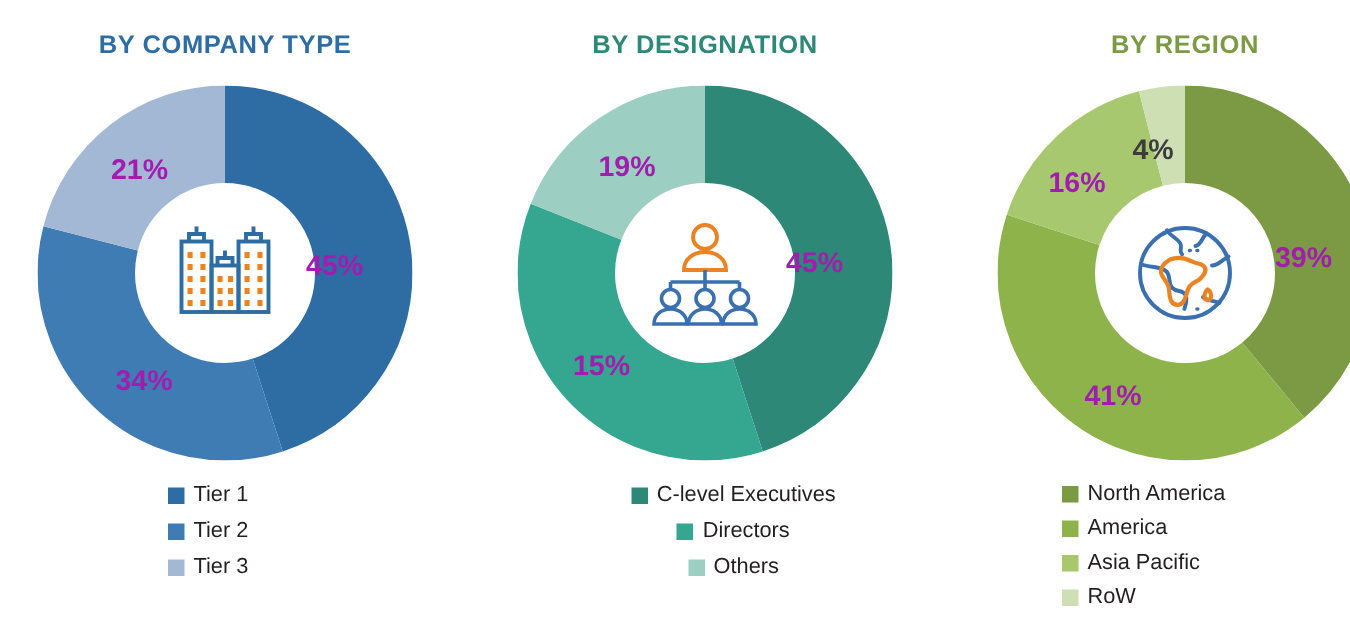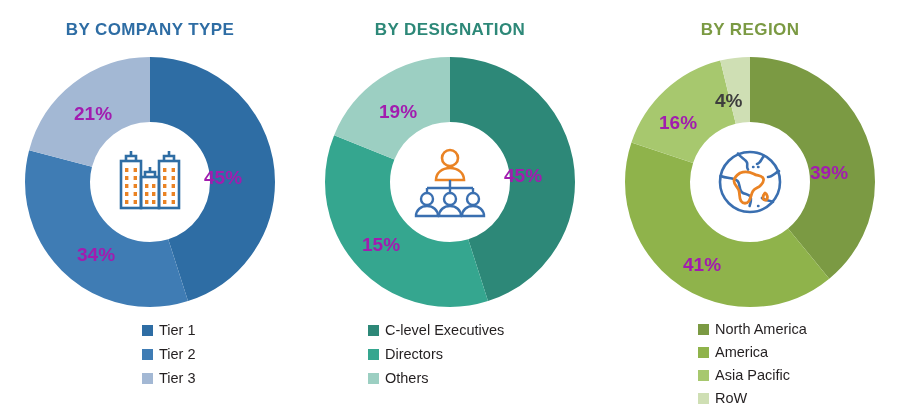--- a/index.html
+++ b/index.html
@@ -1,21 +1,21 @@
 <!DOCTYPE html>
 <html><head>
 <meta charset="utf-8">
 <style>
   html,body{margin:0;padding:0;}
   body{
     width:900px;height:412px;background:#ffffff;
     font-family:"Liberation Sans",sans-serif;
     overflow:hidden;position:relative;
   }
-  .board{display:flex;width:900px;height:412px;}
+  .board{display:flex;width:900px;height:412px;gap:20px;}
   .panel{position:relative;flex:0 0 300px;width:300px;height:412px;}
 
   .panel-title{
     position:absolute;top:20px;left:0;width:300px;text-align:center;
     font-size:17px;font-weight:bold;letter-spacing:.4px;
   }
   .p1 .panel-title{color:#2e6da4;}
   .p2 .panel-title{color:#2d8878;}
   .p3 .panel-title{color:#7b9a43;}
 
@@ -32,23 +32,23 @@
 
   .pct{
     position:absolute;font-size:19px;font-weight:bold;color:#a21caf;
     white-space:nowrap;pointer-events:none;
   }
   .pct.dark{color:#3d3d3d;}
 
   .legend{position:absolute;left:0;width:300px;top:318px;}
   .legend-row{
     display:flex;align-items:center;justify-content:flex-start;
-    height:24px;padding-left:112px;margin-left:30px;
-  }
-  .p2 .legend-row{padding-left:38px;}
+    height:24px;padding-left:112px;
+  }
+  .p2 .legend-row{padding-left:38px;justify-content:center;}
   .p3 .legend-row{padding-left:68px;}
   .p3 .legend-row{height:23px;}
   .swatch{width:11px;height:11px;flex:0 0 11px;margin-right:6px;}
   .legend-label{font-size:14.5px;color:#231f20;line-height:1;}
 </style>
 </head>
 <body>
 
 <div class="board">
 

